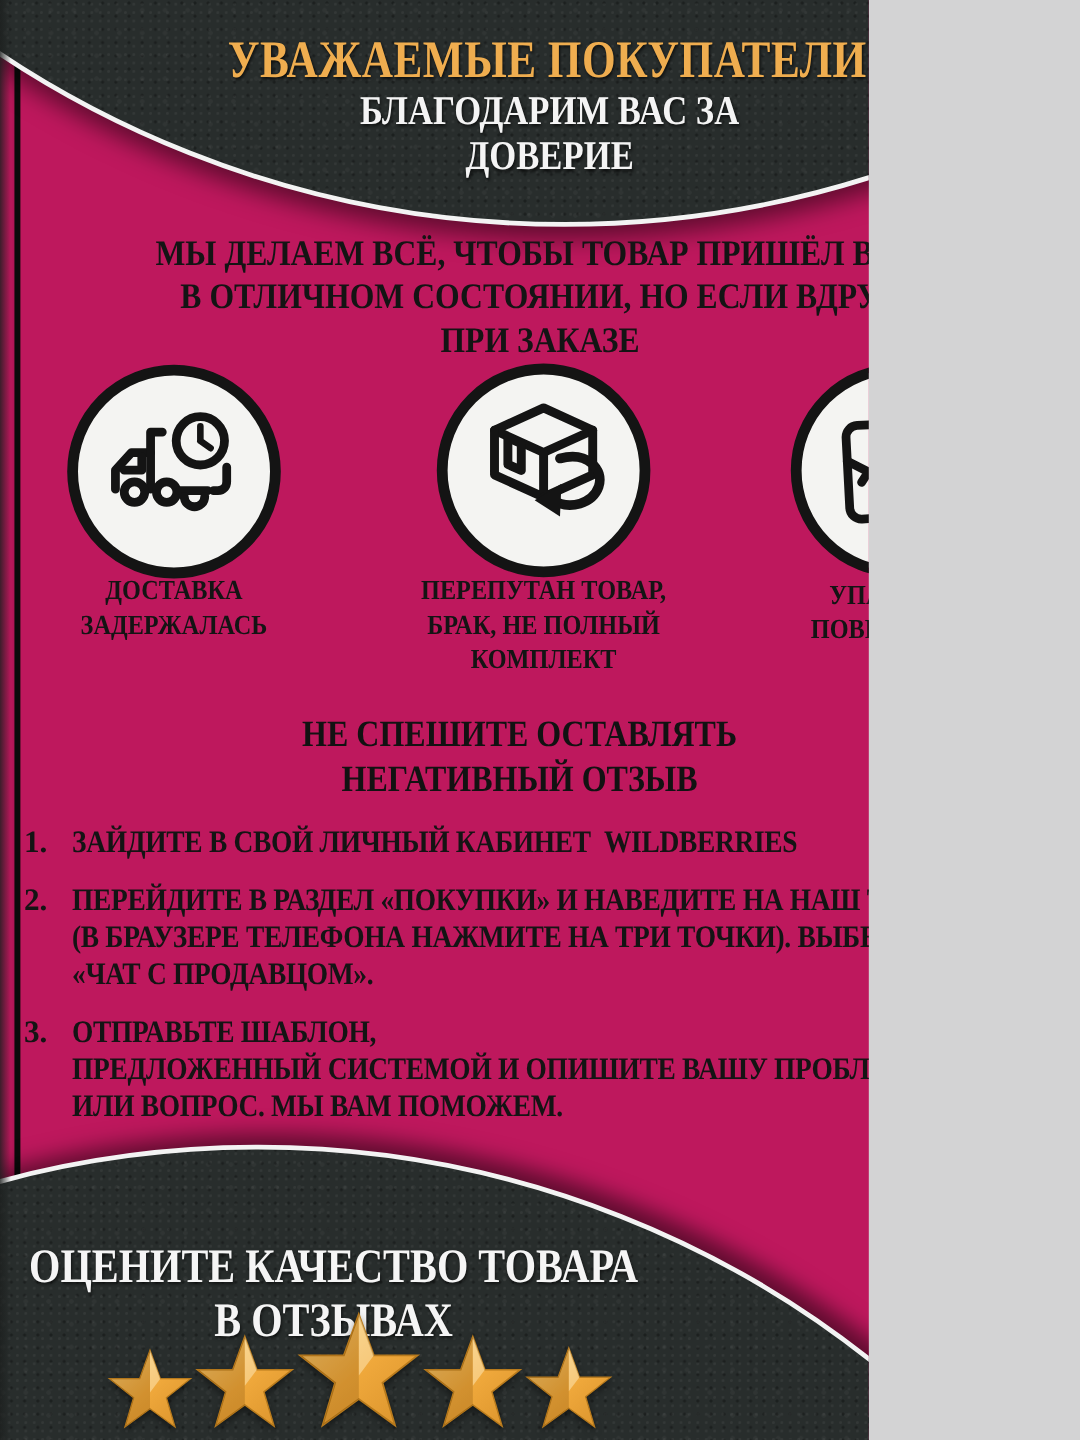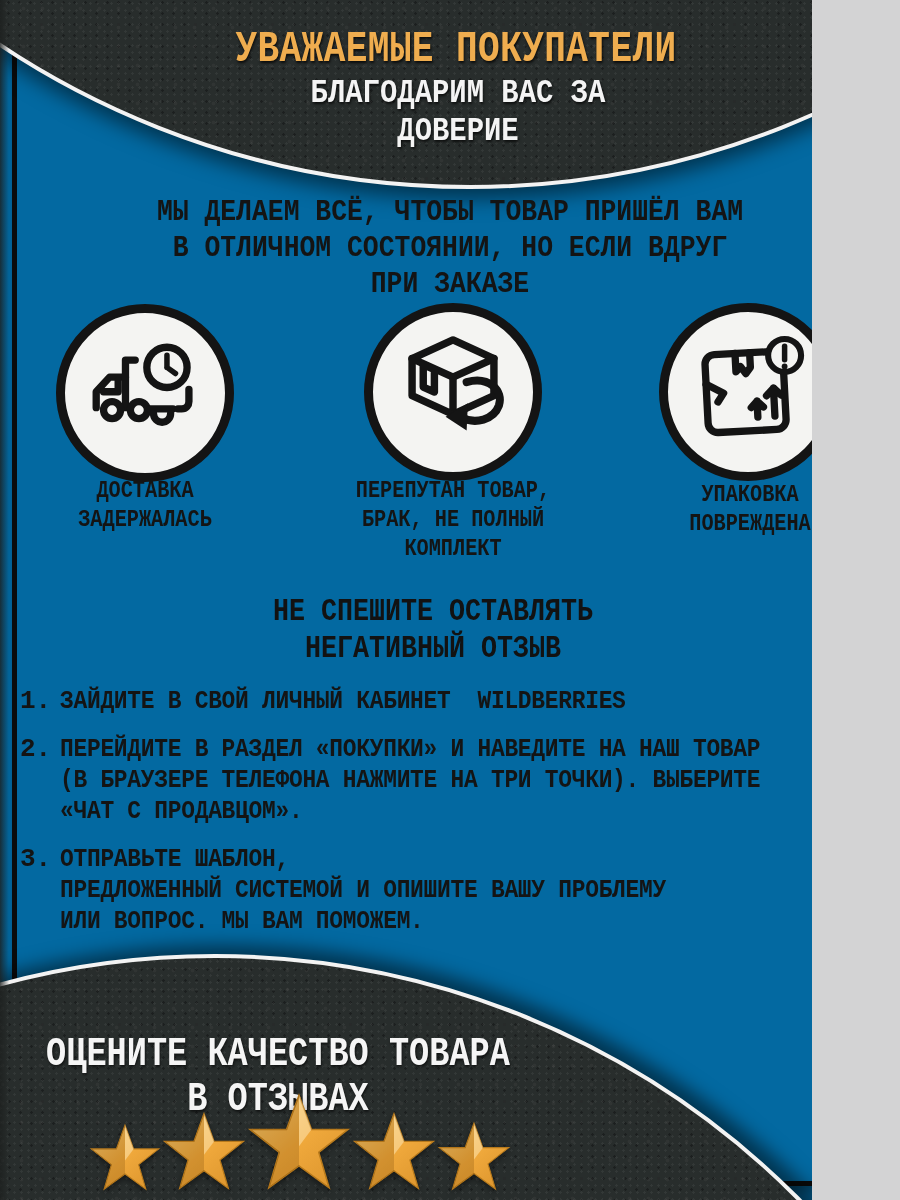--- a/index.html
+++ b/index.html
@@ -1,18 +1,18 @@
 <!DOCTYPE html>
 <html><head>
 <meta charset="utf-8">
 <style>
   html,body{margin:0;padding:0;}
   body{width:900px;height:1200px;overflow:hidden;background:#d3d3d4;
        font-family:"Liberation Serif","DejaVu Serif",serif;}
-  #page{position:relative;width:812px;height:1200px;overflow:hidden;background:#0369a1;font-family:Liberation Mono, monospace;}
+  #page{position:relative;width:724px;height:1200px;overflow:hidden;background:#be185d;}
 
   
   .felt{
     background-color:#282d2c;
     background-image:
       radial-gradient(rgba(255,255,255,0.05) 1px, transparent 1.3px),
       radial-gradient(rgba(0,0,0,0.30) 1px, transparent 1.5px),
       radial-gradient(rgba(255,255,255,0.035) 1.6px, transparent 2.2px);
     background-size:7px 7px, 11px 11px, 19px 19px;
     background-position:0 0, 4px 6px, 9px 3px;

